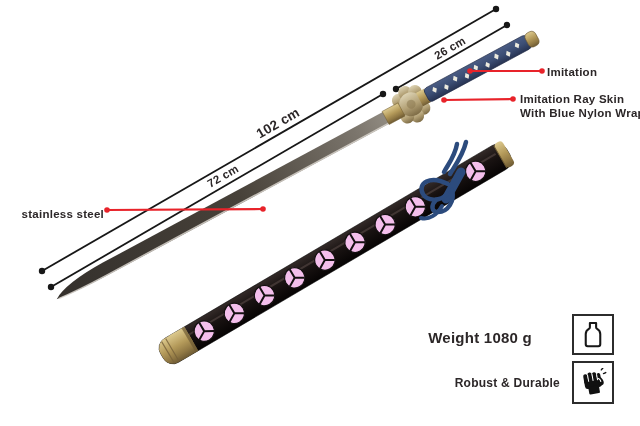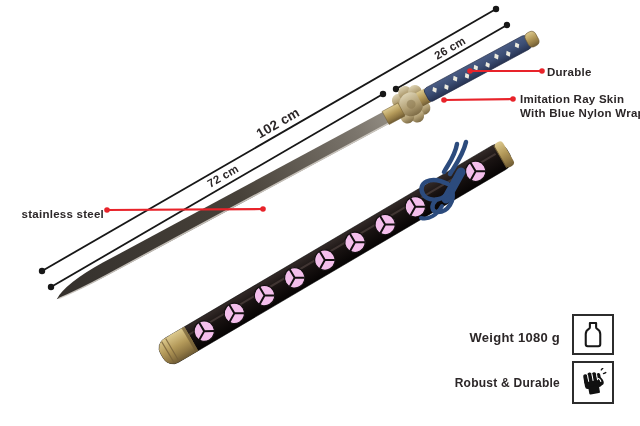--- a/index.html
+++ b/index.html
@@ -165,28 +165,28 @@
         <circle cx="444" cy="100" r="2.8" stroke="none"></circle>
         <circle cx="513" cy="99" r="2.8" stroke="none"></circle>
       </g>
     </g>
   </svg>
 
   <div class="lbl dim c" id="lbl-total" style="left:278px; top:123px;">102 cm</div>
   <div class="lbl dim c" style="left:223px; top:176px;">72 cm</div>
   <div class="lbl dim c" style="left:450px; top:48px;">26 cm</div>
 
-  <div class="lbl midv" style="left:547px; top:72px;">Durable</div>
+  <div class="lbl midv" style="left:547px; top:72px;">Imitation</div>
   <div class="lbl" id="lbl-wrap" style="left:520px; top:93px;">
     <span style="display:block">Imitation Ray Skin</span>
     <span style="display:block">With Blue Nylon Wrap</span>
   </div>
   <div class="lbl rightv" style="left:104px; top:214px;">stainless steel</div>
 
-  <div class="lbl rightv" style="left:560px; top:337px; font-size:13px;">Weight 1080 g</div>
+  <div class="lbl rightv" style="left:532px; top:337px; font-size:15px;">Weight 1080 g</div>
   <div class="badge-box" style="left:572px; top:314px;">
     <svg width="26" height="28" viewBox="0 0 24 27">
       <path d="M 9,2 h 6 v 4 q 0,1 1,1.6 q 3,1.8 3,4.9 v 10 q 0,1.8 -1.8,1.8 h -10.4 q -1.8,0 -1.8,-1.8 v -10 q 0,-3.1 3,-4.9 q 1,-0.6 1,-1.6 z" fill="none" stroke="#171717" stroke-width="2" stroke-linejoin="round"></path>
     </svg>
   </div>
 
   <div class="lbl rightv" style="left:560px; top:383px; font-size:12px;">Robust &amp; Durable</div>
   <div class="badge-box" style="left:572px; top:361px; height:43px;">
     <svg width="28" height="30" viewBox="0 0 28 30">
       <g transform="rotate(-10 14 15)" fill="#111">

